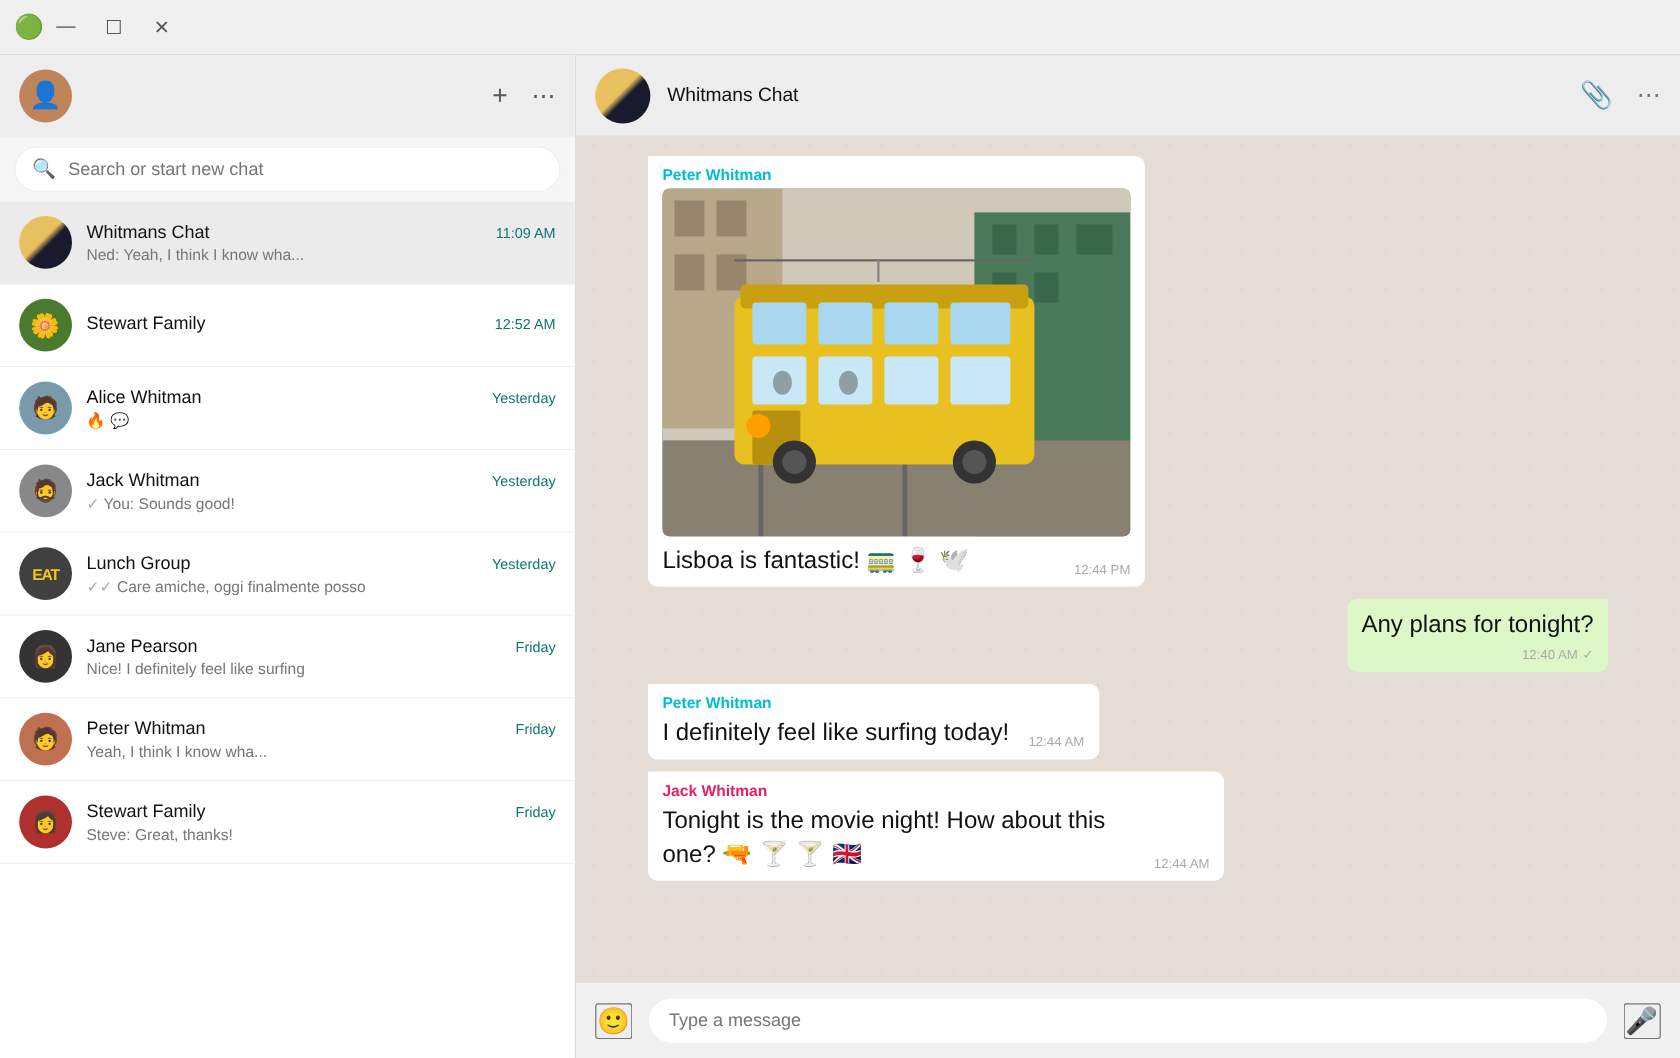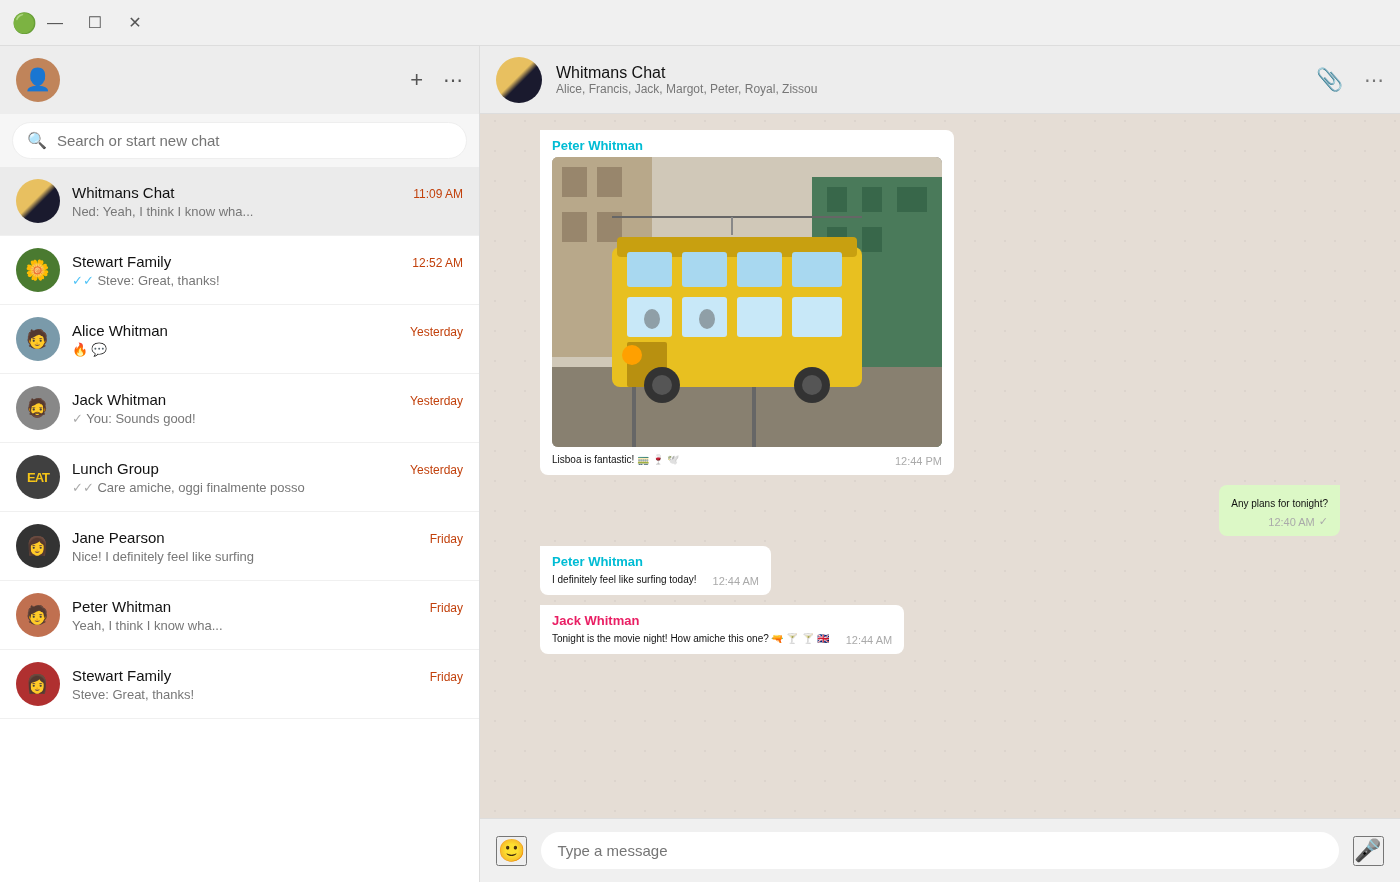--- a/index.html
+++ b/index.html
@@ -95,21 +95,21 @@
       align-items: center;
       padding: 12px 16px;
       cursor: pointer;
       border-bottom: 1px solid #f0f0f0;
       gap: 12px;
     }
     .chat-item.active { background: #ebebeb; }
     .chat-info { flex: 1; min-width: 0; }
     .chat-name-row { display: flex; justify-content: space-between; align-items: baseline; margin-bottom: 3px; }
     .chat-name { font-size: 15px; font-weight: 500; color: #111; }
-    .chat-time { font-size: 12px; color: #c2410c; flex-shrink: 0; }
+    .chat-time { font-size: 12px; color: #0f766e; flex-shrink: 0; }
     .chat-preview { font-size: 13px; color: #777; white-space: nowrap; overflow: hidden; text-overflow: ellipsis; }
     .avatar-eat {
       width: 44px; height: 44px; border-radius: 50%;
       background: #404040;
       display: flex; align-items: center; justify-content: center;
       font-size: 13px; font-weight: bold; color: #f5c518; flex-shrink: 0;
       letter-spacing: -1px;
     }
 
     
@@ -177,21 +177,21 @@
       align-self: flex-end;
       border-top-right-radius: 0;
     }
     .msg-sender {
       font-size: 13px;
       font-weight: 600;
       margin-bottom: 4px;
     }
     .msg-sender.peter { color: #00bcd4; }
     .msg-sender.jack { color: #e91e63; }
-    .msg-text { font-size: 10px; color: #111; line-height: 1.4; }
+    .msg-text { font-size: 20px; color: #111; line-height: 1.4; }
     .msg-meta { display: flex; justify-content: flex-end; align-items: center; gap: 4px; margin-top: 4px; }
     .msg-time { font-size: 11px; color: #aaa; }
     .msg-tick { font-size: 11px; color: #aaa; }
 
     .msg-image {
       width: 390px;
       height: 290px;
       border-radius: 6px;
       overflow: hidden;
       margin-bottom: 6px;
@@ -282,23 +282,20 @@
         </div>
       </div>
 
       <div class="chat-item">
         <div class="avatar-circle" style="background: #4a7a30; display:flex; align-items:center; justify-content:center; font-size:20px;">🌼</div>
         <div class="chat-info">
           <div class="chat-name-row">
             <span class="chat-name">Stewart Family</span>
             <span class="chat-time">12:52 AM</span>
           </div>
-          <div class="chat-preview">
-            <span style="color:#4fc3f7;">✓✓</span> Steve: Great, thanks!
-          </div>
         </div>
       </div>
 
       <div class="chat-item">
         <div class="avatar-circle" style="background: #7a9aaa; display:flex; align-items:center; justify-content:center; font-size:18px; color:#333;">🧑</div>
         <div class="chat-info">
           <div class="chat-name-row">
             <span class="chat-name">Alice Whitman</span>
             <span class="chat-time">Yesterday</span>
           </div>
@@ -368,21 +365,20 @@
     </div>
   </div>
 
   <div class="chat-panel">
 
     <div class="chat-header">
       <div class="avatar-circle" style="width:46px; height:46px; background: linear-gradient(135deg, #e8c060 45%, #1a1a2e 55%);">
       </div>
       <div class="chat-header-info">
         <div class="chat-header-name">Whitmans Chat</div>
-        <div class="chat-header-members">Alice, Francis, Jack, Margot, Peter, Royal, Zissou</div>
       </div>
       <div class="chat-header-actions">
         <button class="icon-btn" style="font-size:22px; color:#777;">📎</button>
         <button class="icon-btn" style="font-size:20px; color:#777;">⋯</button>
       </div>
     </div>
 
     <div class="messages-area">
 
       <div class="msg-bubble incoming">
@@ -460,21 +456,21 @@
         <div class="msg-sender peter">Peter Whitman</div>
         <div style="display:flex; justify-content:space-between; align-items:flex-end; gap:16px;">
           <span class="msg-text">I definitely feel like surfing today!</span>
           <span class="msg-time" style="white-space:nowrap;">12:44 AM</span>
         </div>
       </div>
 
       <div class="msg-bubble incoming">
         <div class="msg-sender jack">Jack Whitman</div>
         <div style="display:flex; justify-content:space-between; align-items:flex-end; gap:16px;">
-          <span class="msg-text">Tonight is the movie night! How amiche this one? 🔫 🍸 🍸 🇬🇧</span>
+          <span class="msg-text">Tonight is the movie night! How about this one? 🔫 🍸 🍸 🇬🇧</span>
           <span class="msg-time" style="white-space:nowrap;">12:44 AM</span>
         </div>
       </div>
 
     </div>
 
     <div class="msg-input-bar">
       <button class="msg-input-icon">🙂</button>
       <div class="msg-input-wrap">
         <input type="text" placeholder="Type a message" style="">

